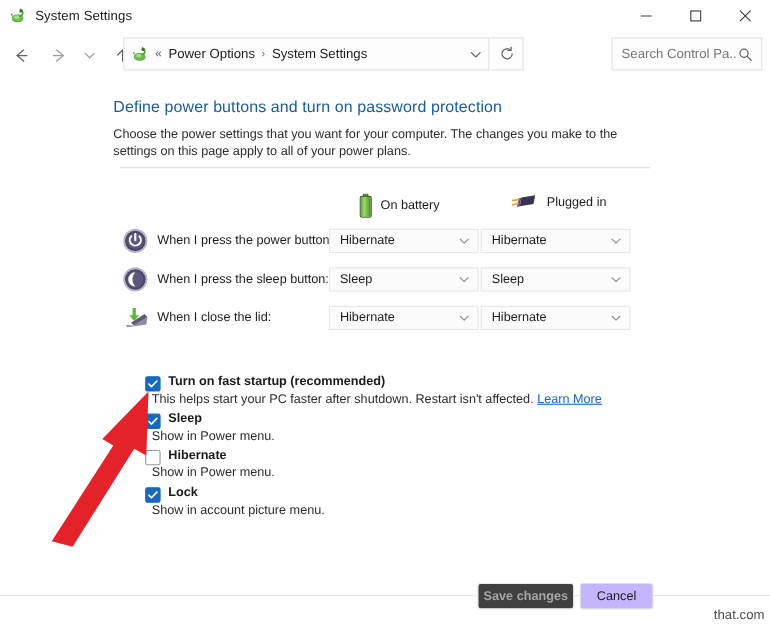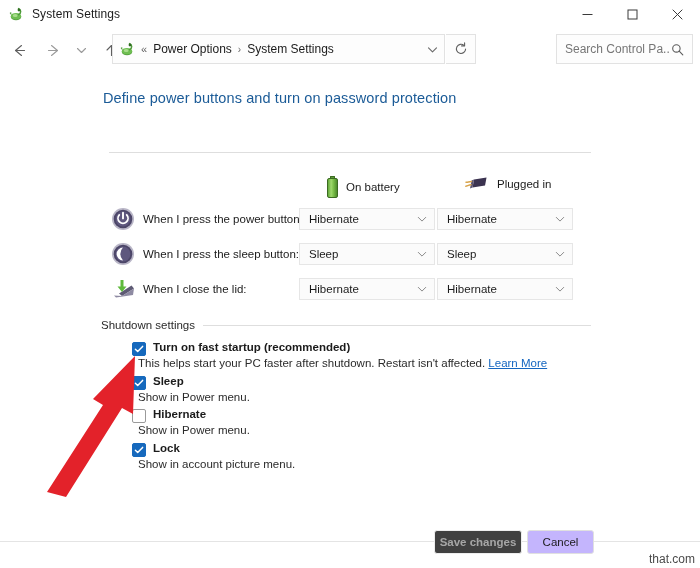--- a/index.html
+++ b/index.html
@@ -483,20 +483,21 @@
       <svg width="13" height="13" viewBox="0 0 13 13">
         <circle cx="5.4" cy="5.4" r="3.7" fill="none" stroke="currentColor" stroke-width="1.1"></circle>
         <line x1="8.2" y1="8.2" x2="11.8" y2="11.8" stroke="currentColor" stroke-width="1.1" stroke-linecap="round"></line>
       </svg>
     </span>
   </div>
 
   <div class="content">
 
     <div class="page-title">Define power buttons and turn on password protection</div>
+    <div class="page-desc">Choose the power settings that you want for your computer. The changes you make to the settings on this page apply to all of your power plans.</div>
 
     <div class="section-head" id="sec1">
       <span class="rule"></span>
     </div>
 
     <div class="colhead" id="col-battery">
       <span class="batt">
         <span class="cap"></span>
           <span class="body"></span>
       </span>
@@ -592,24 +593,20 @@
       <div class="combo c2">
         <span class="val">Hibernate</span>
         <span class="cv">
           <svg width="10" height="10" viewBox="0 0 10 10">
               <path d="M1.3 3.4 L5 7.1 L8.7 3.4" fill="none" stroke="currentColor" stroke-width="1" stroke-linecap="round" stroke-linejoin="round"></path>
             </svg>
         </span>
       </div>
     </div>
 
-    <div class="section-head" id="sec2">
-      <span class="lbl">Shutdown settings</span>
-      <span class="rule"></span>
-    </div>
 
     <div class="optline" id="opt1">
       <span class="cb on">
         <svg width="10" height="10" viewBox="0 0 10 10">
             <path d="M1.4 5.2 L3.7 7.5 L8.6 2.4" fill="none" stroke="#ffffff" stroke-width="1.5" stroke-linecap="round" stroke-linejoin="round"></path>
           </svg>
       </span>
       <span class="opt-label">Turn on fast startup (recommended)</span>
     </div>
     <div class="opt-desc" id="desc1">

